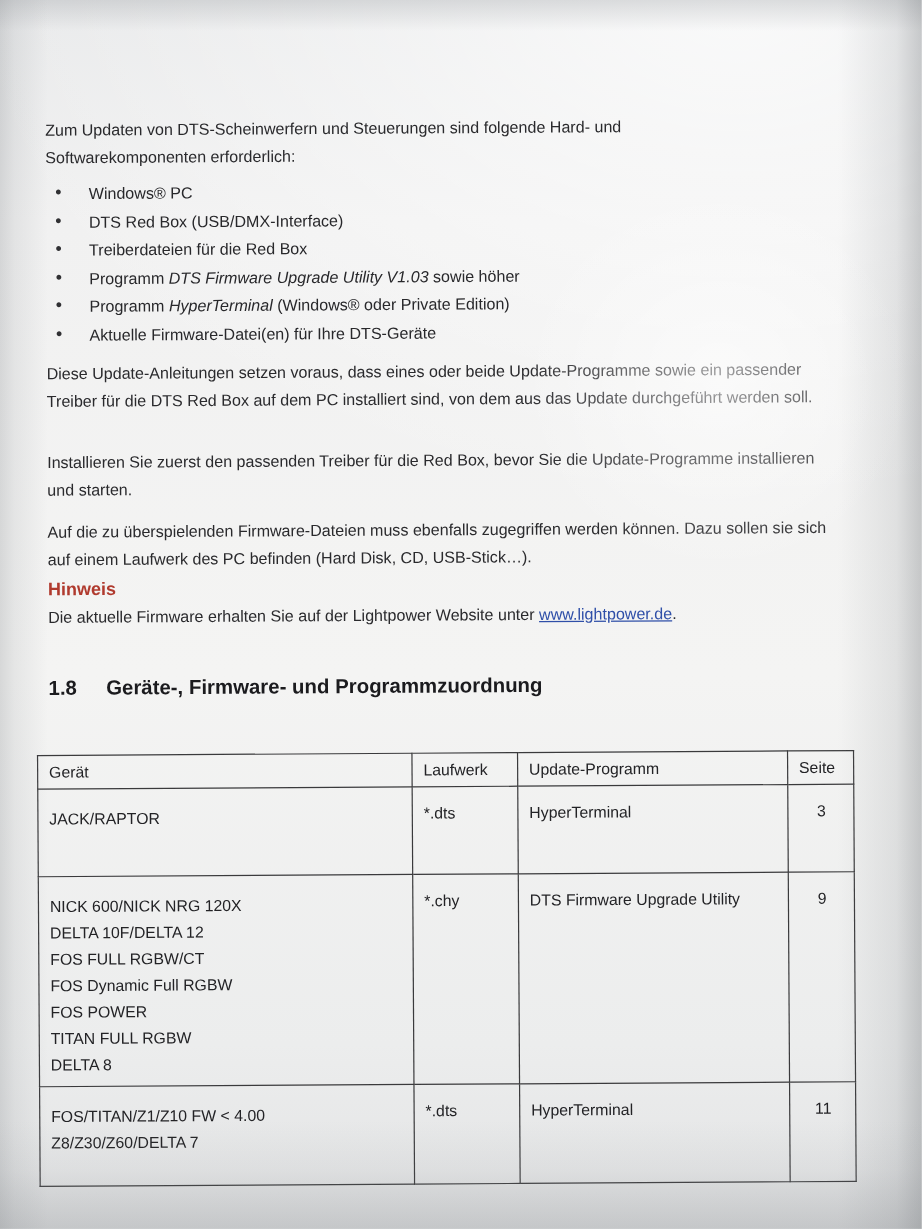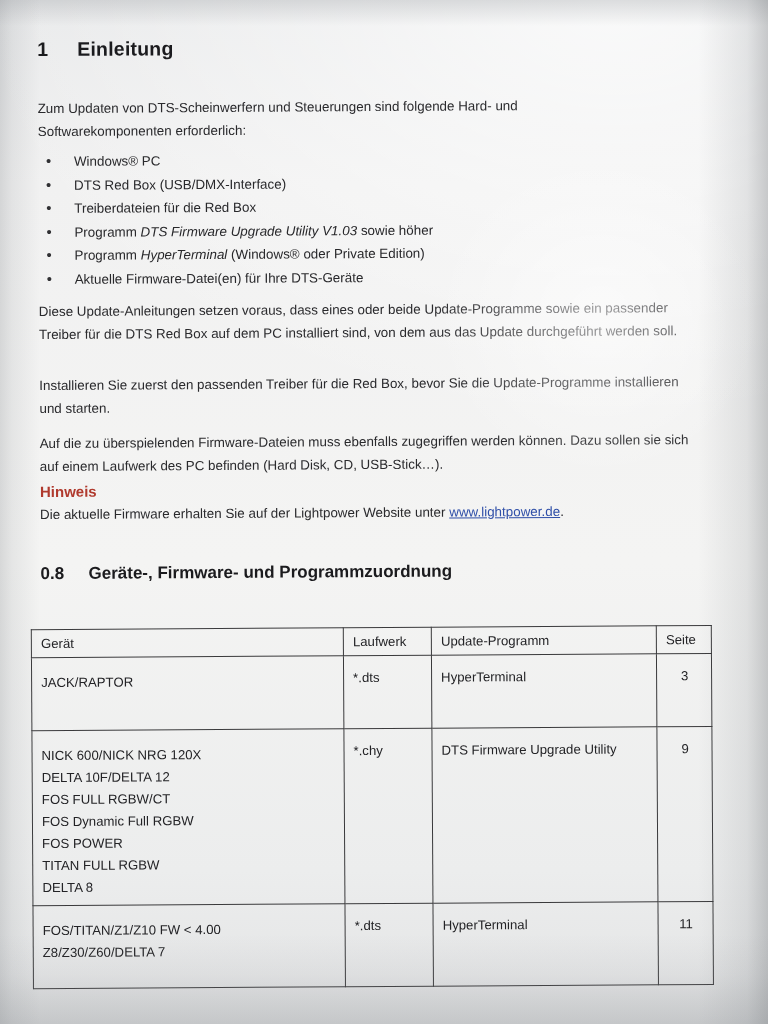--- a/index.html
+++ b/index.html
@@ -168,23 +168,20 @@
   .row-mid td { height: 52px; }
   .row-last td { height: 62px; }
   .pad-top { padding-top: 14px !important; }
 </style>
 </head>
 <body>
 
 <div id="page">
   <div id="content">
 
-    <div class="h1" style="left:40px; top:36px;">
-      <span class="num">1</span><span>Einleitung</span>
-    </div>
 
     <div class="para" style="left:40px; top:95px; width:570px;">Zum Updaten von DTS-Scheinwerfern und Steuerungen sind folgende Hard- und Softwarekomponenten erforderlich:</div>
 
     <ul class="bullets" style="left:40px; top:148px;">
       <li>Windows® PC</li>
       <li>DTS Red Box (USB/DMX-Interface)</li>
       <li>Treiberdateien für die Red Box</li>
       <li><span>Programm </span><span class="it">DTS Firmware Upgrade Utility V1.03</span><span> sowie höher</span></li>
       <li><span>Programm </span><span class="it">HyperTerminal</span><span> (Windows® oder Private Edition)</span></li>
       <li>Aktuelle Firmware-Datei(en) für Ihre DTS-Geräte</li>
@@ -196,21 +193,21 @@
 
     <div class="para" style="left:40px; top:430px; width:670px;">Auf die zu überspielenden Firmware-Dateien muss ebenfalls zugegriffen werden können. Dazu sollen sie sich auf einem Laufwerk des PC befinden (Hard Disk, CD, USB-Stick…).</div>
 
     <div class="hinweis" style="left:40px; top:481px;">Hinweis</div>
 
     <div class="para" style="left:40px; top:501px; width:640px;">
       <span>Die aktuelle Firmware erhalten Sie auf der Lightpower Website unter </span><a class="link" href="#">www.lightpower.de</a><span>.</span>
     </div>
 
     <div class="h2" style="left:40px; top:562px;">
-      <span class="num">0.8</span><span>Geräte-, Firmware- und Programmzuordnung</span>
+      <span class="num">1.8</span><span>Geräte-, Firmware- und Programmzuordnung</span>
     </div>
 
     <div id="table-wrap">
       <table class="zuordnung">
         <colgroup>
           <col class="col-gerat">
           <col class="col-fw">
           <col class="col-prog">
           <col class="col-seite">
         </colgroup>

